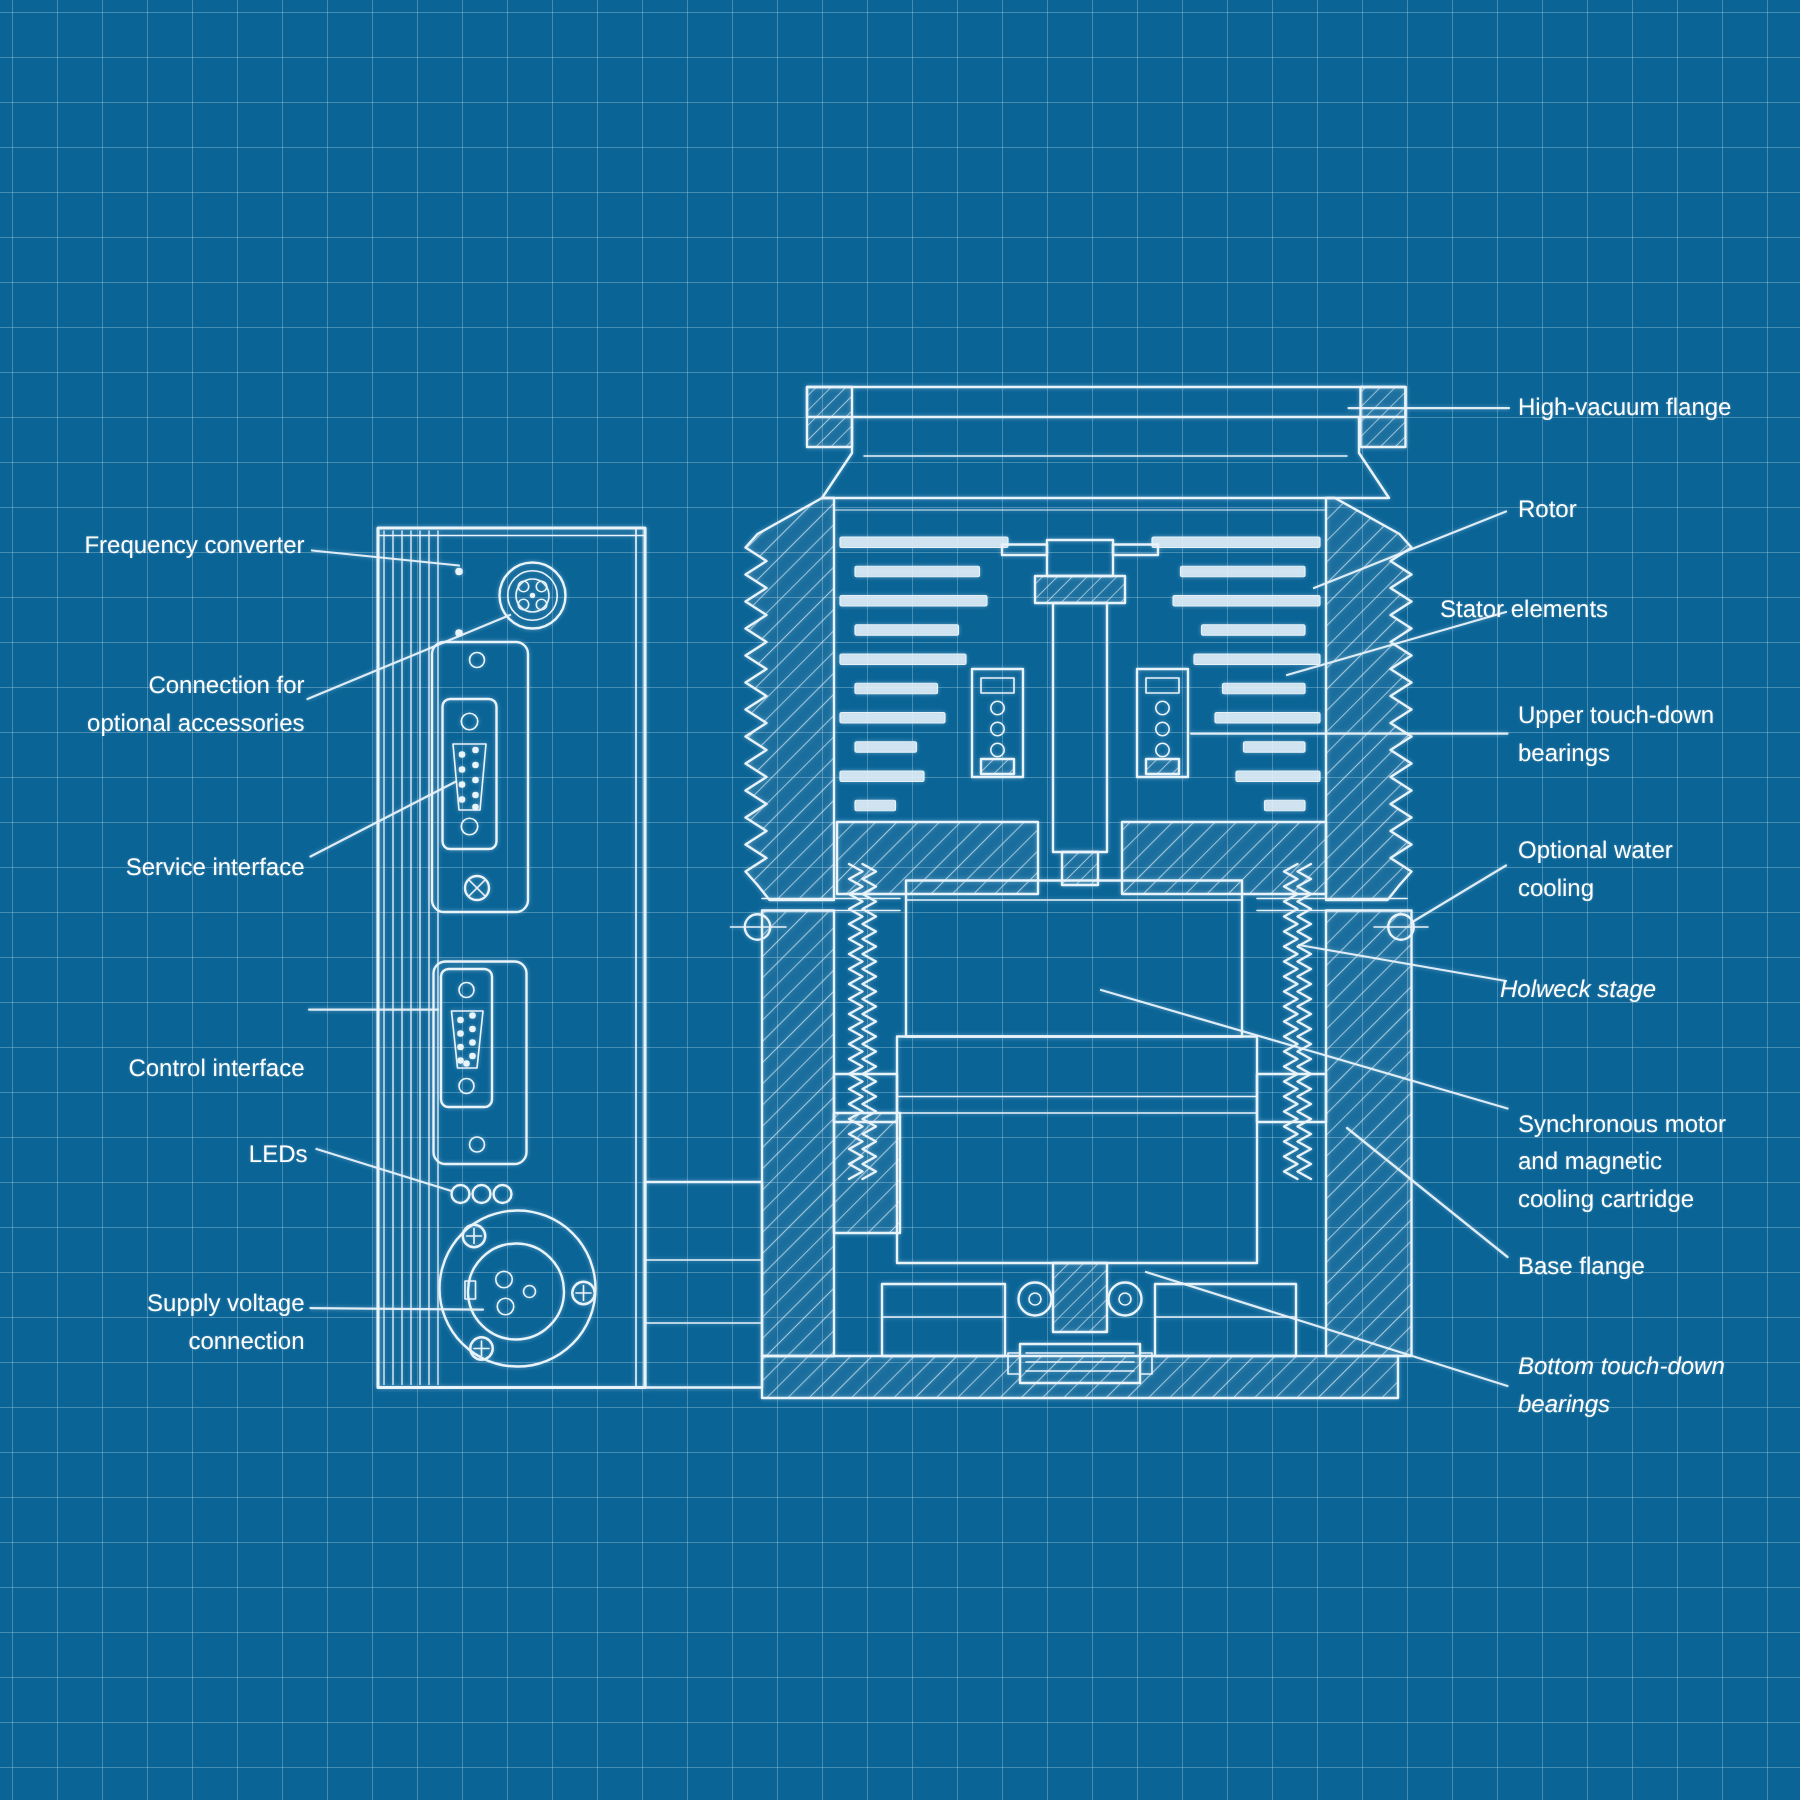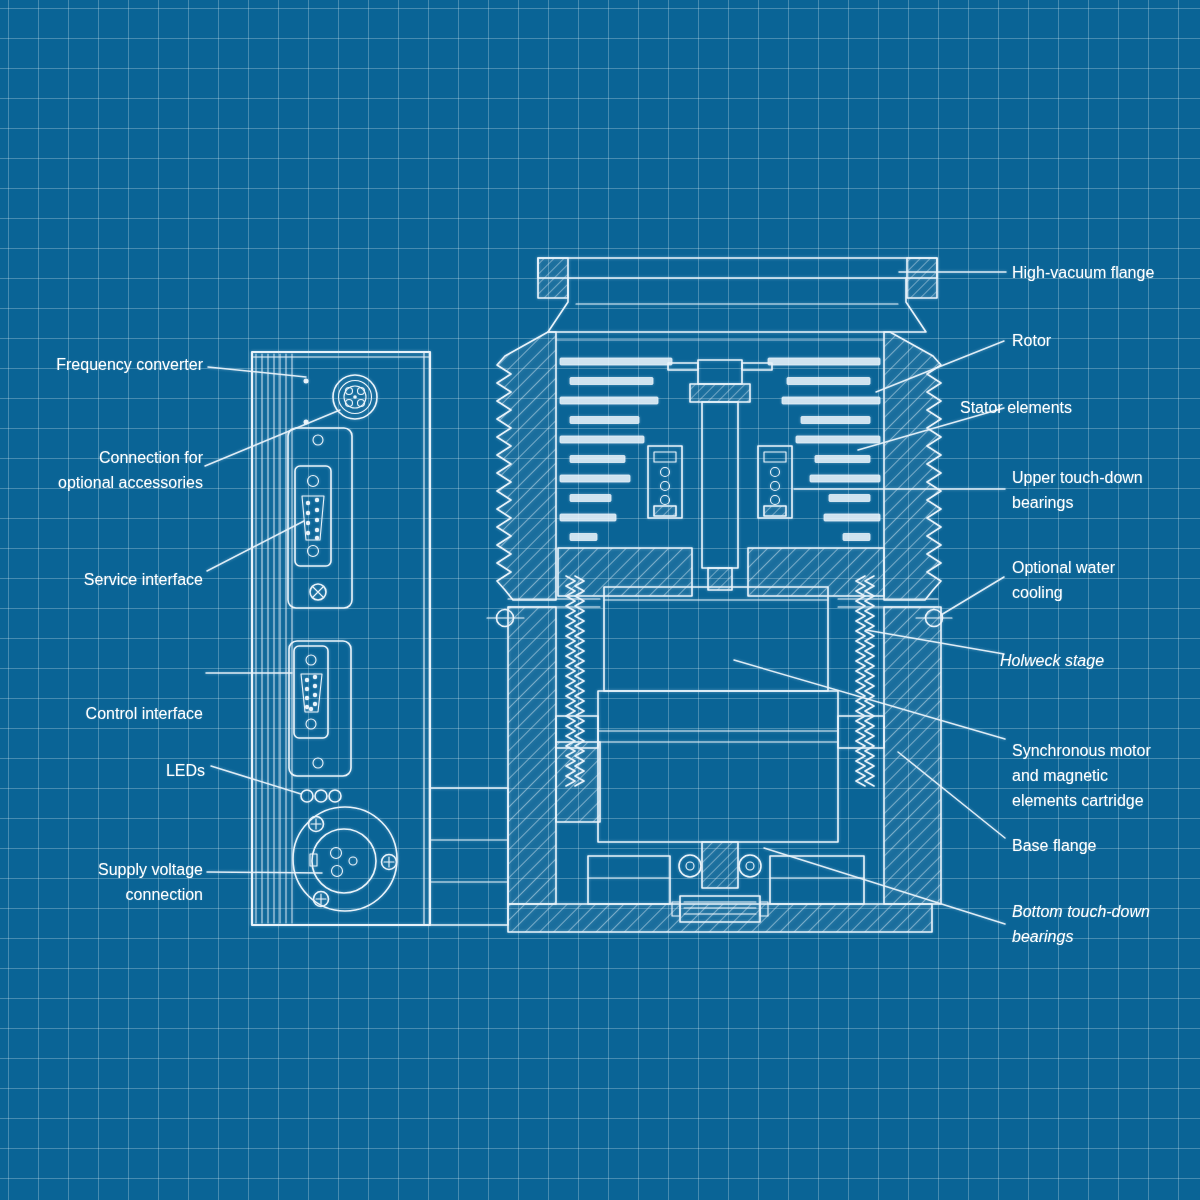--- a/index.html
+++ b/index.html
@@ -336,21 +336,21 @@
       <div class="label right" style="left: 1012px; top: 580px;">
         <div>Optional water</div>
         <div>cooling</div>
       </div>
       <div class="label right" style="left: 1000px; top: 660px; font-style: italic;">
         <div>Holweck stage</div>
       </div>
       <div class="label right" style="left: 1012px; top: 755px; margin-top: 20px;">
         <div>Synchronous motor</div>
         <div>and magnetic</div>
-        <div>elements cartridge</div>
+        <div>cooling cartridge</div>
       </div>
       <div class="label right" style="left: 1012px; top: 845px;">
         <div>Base flange</div>
       </div>
       <div class="label right" style="left: 1012px; top: 924px; font-style: italic;">
         <div>Bottom touch-down</div>
         <div>bearings</div>
       </div>
     </div>
 </div>

